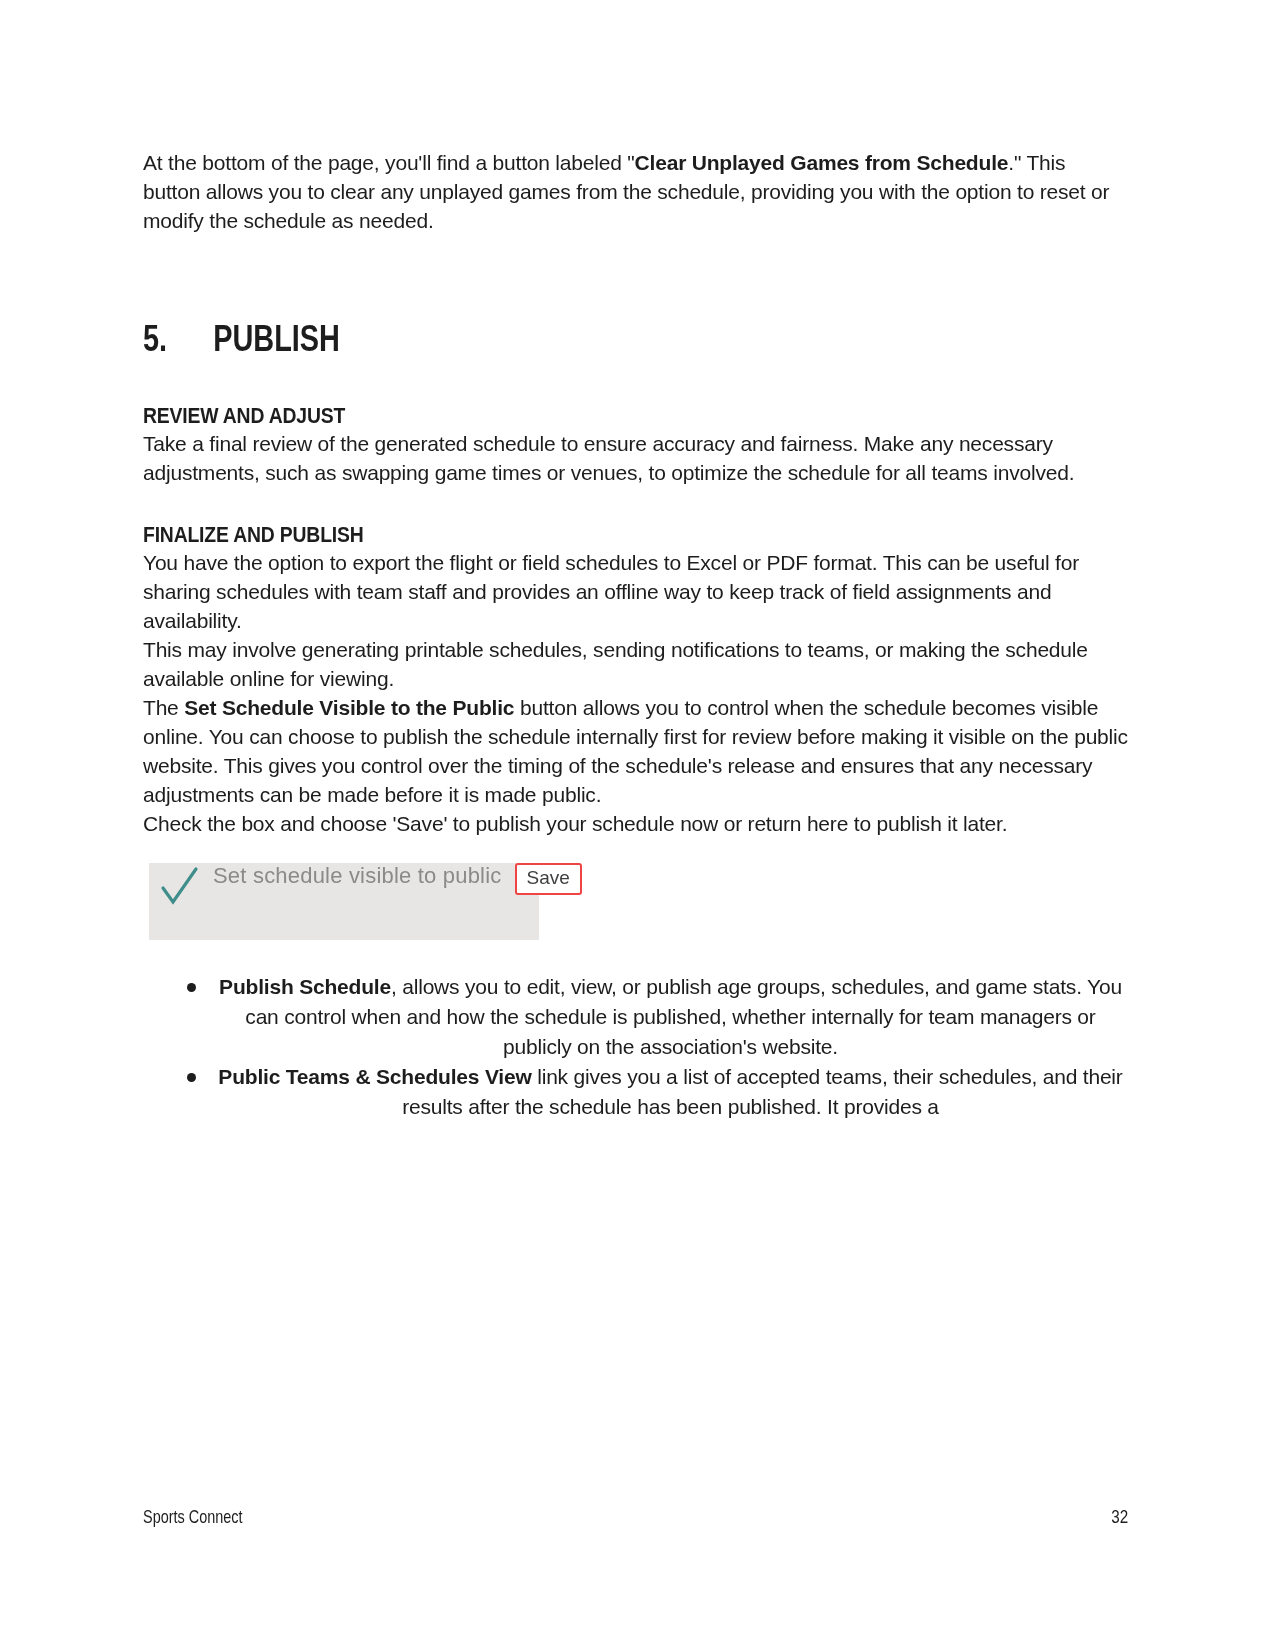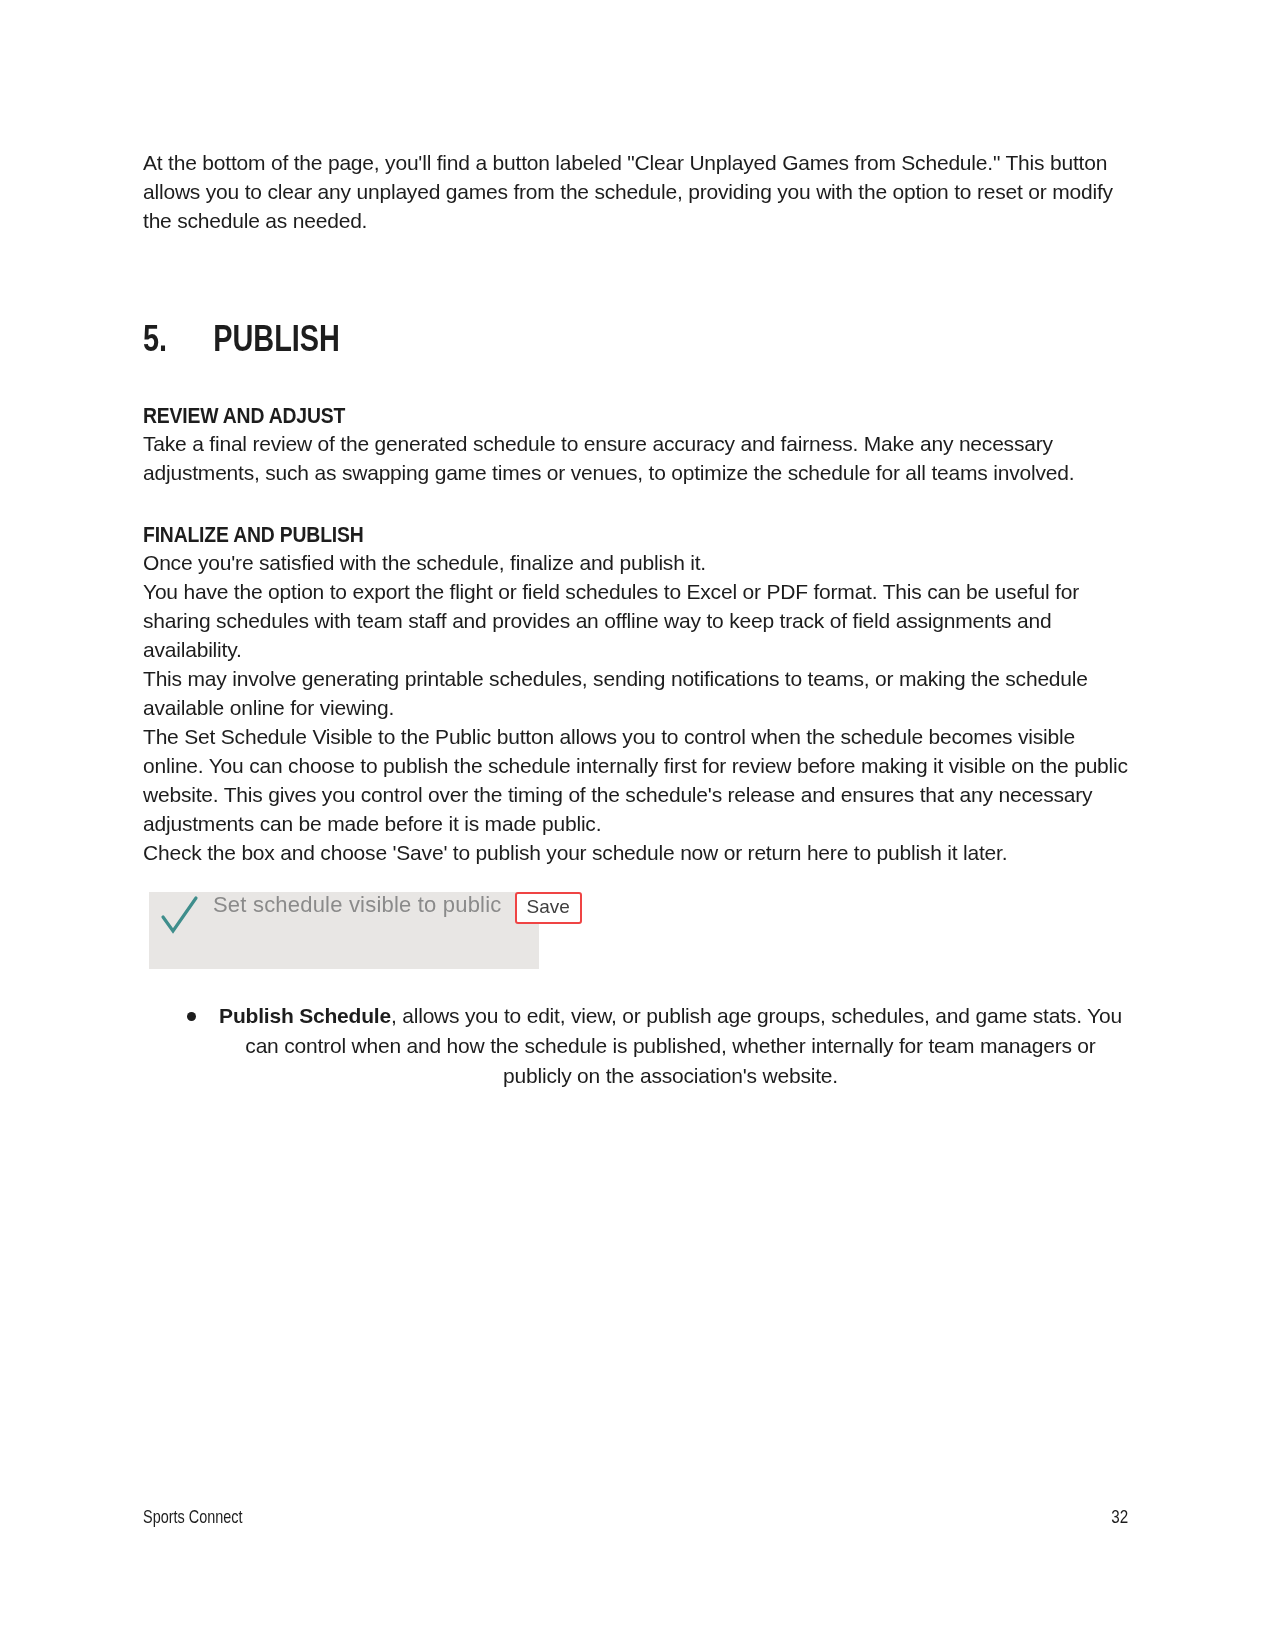--- a/index.html
+++ b/index.html
@@ -12,21 +12,21 @@
     overflow:hidden;
   }
   .content {
     position:absolute; left:143px; top:0; width:985px;
   }
   p.body {
     margin:0;
     font-size:21px; line-height:29px;
     letter-spacing:-0.2px;
   }
-  p.body b { font-weight:400; }
+  p.body b { font-weight:700; }
 
   .h1 {
     margin:85px 0 0 0;
     font-size:37px; line-height:38px; font-weight:700;
     letter-spacing:0;
     transform:scaleX(0.78); transform-origin:0 50%;
     white-space:nowrap;
   }
   .h1 .h1-num { display:inline-block; width:90px; }
 
@@ -102,21 +102,20 @@
     <h1 class="h1">
       <span class="h1-num">5.</span><span class="h1-title">PUBLISH</span>
     </h1>
 
     <h2 class="h2 mt-45">REVIEW AND ADJUST</h2>
 
     <p class="body mt-36">Take a final review of the generated schedule to ensure accuracy and fairness. Make any necessary adjustments, such as swapping game times or venues, to optimize the schedule for all teams involved.</p>
 
     <h2 class="h2 mt-35">FINALIZE AND PUBLISH</h2>
 
-    <p class="body mt-29">Once you're satisfied with the schedule, finalize and publish it.</p>
 
     <p class="body mt-33">You have the option to export the flight or field schedules to Excel or PDF format. This can be useful for sharing schedules with team staff and provides an offline way to keep track of field assignments and availability.</p>
 
     <p class="body mt-34">This may involve generating printable schedules, sending notifications to teams, or making the schedule available online for viewing.</p>
 
     <p class="body mt-31"><span>The </span><b>Set Schedule Visible to the Public</b><span> button allows you to control when the schedule becomes visible online. You can choose to publish the schedule internally first for review before making it visible on the public website. This gives you control over the timing of the schedule's release and ensures that any necessary adjustments can be made before it is made public.</span></p>
 
     <p class="body mt-38">Check the box and choose 'Save' to publish your schedule now or return here to publish it later.</p>
 
     <figure class="screenshot">
@@ -128,20 +127,24 @@
       <span class="shot-label">Set schedule visible to public</span>
       <span class="save-btn">Save</span>
     </figure>
 
 
     <ul class="bullets">
       <li>
         <span class="dot"></span>
         <span><b>Publish Schedule</b><span>, allows you to edit, view, or publish age groups, schedules, and game stats. You can control when and how the schedule is published, whether internally for team managers or publicly on the association's website.</span></span>
       </li>
+      <li>
+        <span class="dot"></span>
+        <span><b>Public Teams &amp; Schedules View</b><span> link gives you a list of accepted teams, their schedules, and their results after the schedule has been published. It provides a</span></span>
+      </li>
     </ul>
 
   </main>
 
   <footer class="page-footer">
     <span class="brand">Sports Connect</span>
     <span class="pageno">32</span>
   </footer>
 </div>
 

